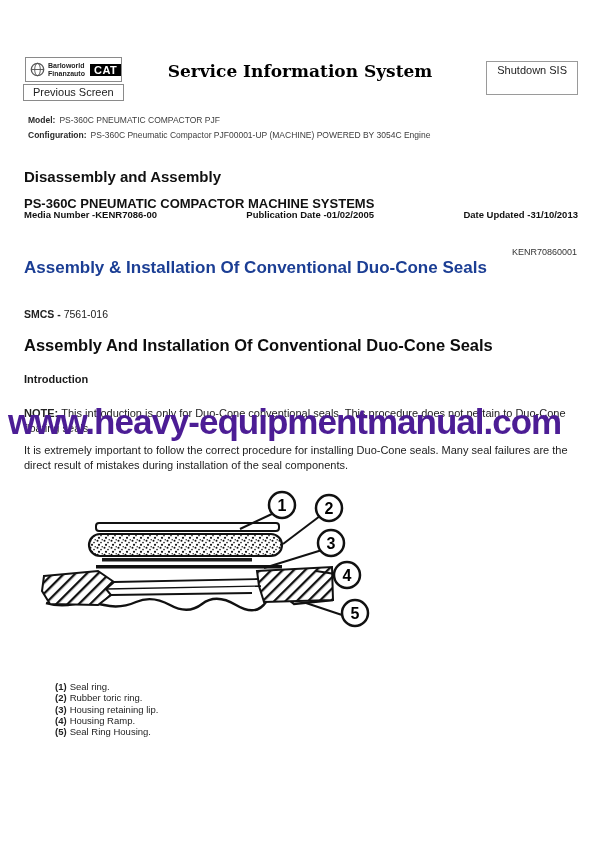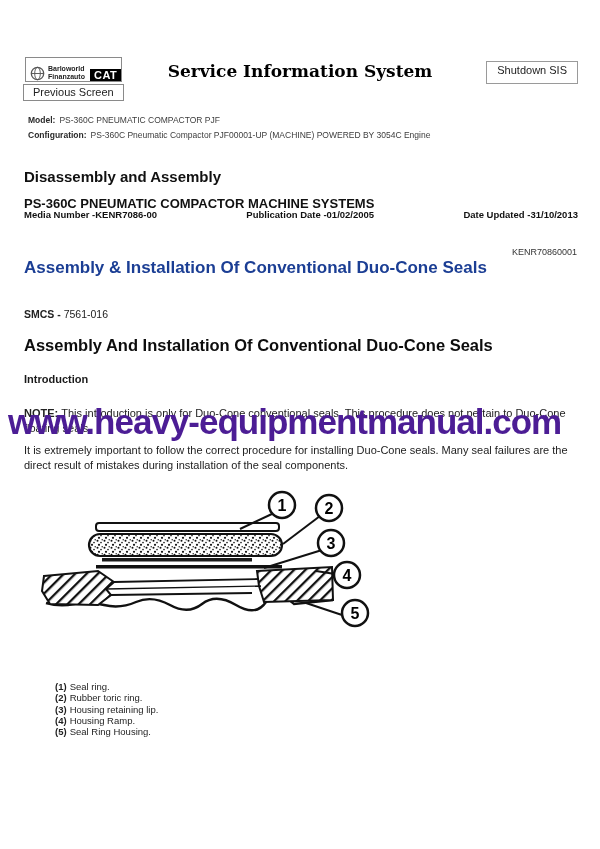--- a/index.html
+++ b/index.html
@@ -2,27 +2,27 @@
 <html><head>
 <meta charset="utf-8">
 <style>
   * { box-sizing: border-box; margin: 0; padding: 0; }
   html, body { background: #fff; }
   body { font-family: "Liberation Sans", sans-serif; color: #1a1a1a; }
   .page { position: relative; width: 600px; height: 849px; background: #fff; overflow: hidden; }
   .abs { position: absolute; }
 
   
-  .logo-box { left: 25px; top: 57px; height: 25px; display: flex; align-items: flex-end; border: 1px solid #8a8a8a; background: #fff; }
+  .logo-box { left: 25px; top: 57px; height: 25px; display: flex; align-items: center; border: 1px solid #8a8a8a; background: #fff; }
   .logo-left { display: flex; align-items: center; gap: 3px; padding: 0 5px 0 4px; }
   .logo-text { font-size: 7px; font-weight: bold; line-height: 8px; color: #222; }
   .cat-box { background: #000; color: #fff; font-weight: bold; font-size: 11px; display: flex; align-items: center; padding: 0 4px; letter-spacing: .5px; }
   .prev-btn { left: 23px; top: 84px; border: 1px solid #8a8a8a; background: #fff; font-size: 11px; color: #222; padding: 1px 9px 2px; font-family: "Liberation Sans", sans-serif; cursor: pointer; }
   .sis-title { left: 0; right: 0; top: 61px; text-align: center; font-family: "DejaVu Serif", serif; font-weight: bold; font-size: 17px; color: #000; }
-  .shutdown-btn { right: 22px; top: 61px; border: 1px solid #9a9a9a; background: #fff; font-size: 11px; color: #222; padding: 2px 10px 7px; font-family: "Liberation Sans", sans-serif; cursor: pointer; }
+  .shutdown-btn { right: 22px; top: 61px; border: 1px solid #9a9a9a; background: #fff; font-size: 11px; color: #222; padding: 2px 10px 18px; font-family: "Liberation Sans", sans-serif; cursor: pointer; }
 
   
   .product-info { left: 21px; top: 115px; font-size: 8.5px; color: #3c3c3c; }
   .product-info .row { margin-bottom: 5px; }
   .product-info .lbl { font-weight: bold; color: #2a2a2a; margin-right: 4px; }
   .collapse-glyph { font-weight: bold; color: #2a2a2a; margin-right: 1px; cursor: pointer; }
 
   
   .doc-head { left: 24px; top: 168px; color: #111; }
   .doc-head .t1 { font-size: 15px; font-weight: bold; margin-bottom: 11px; }

